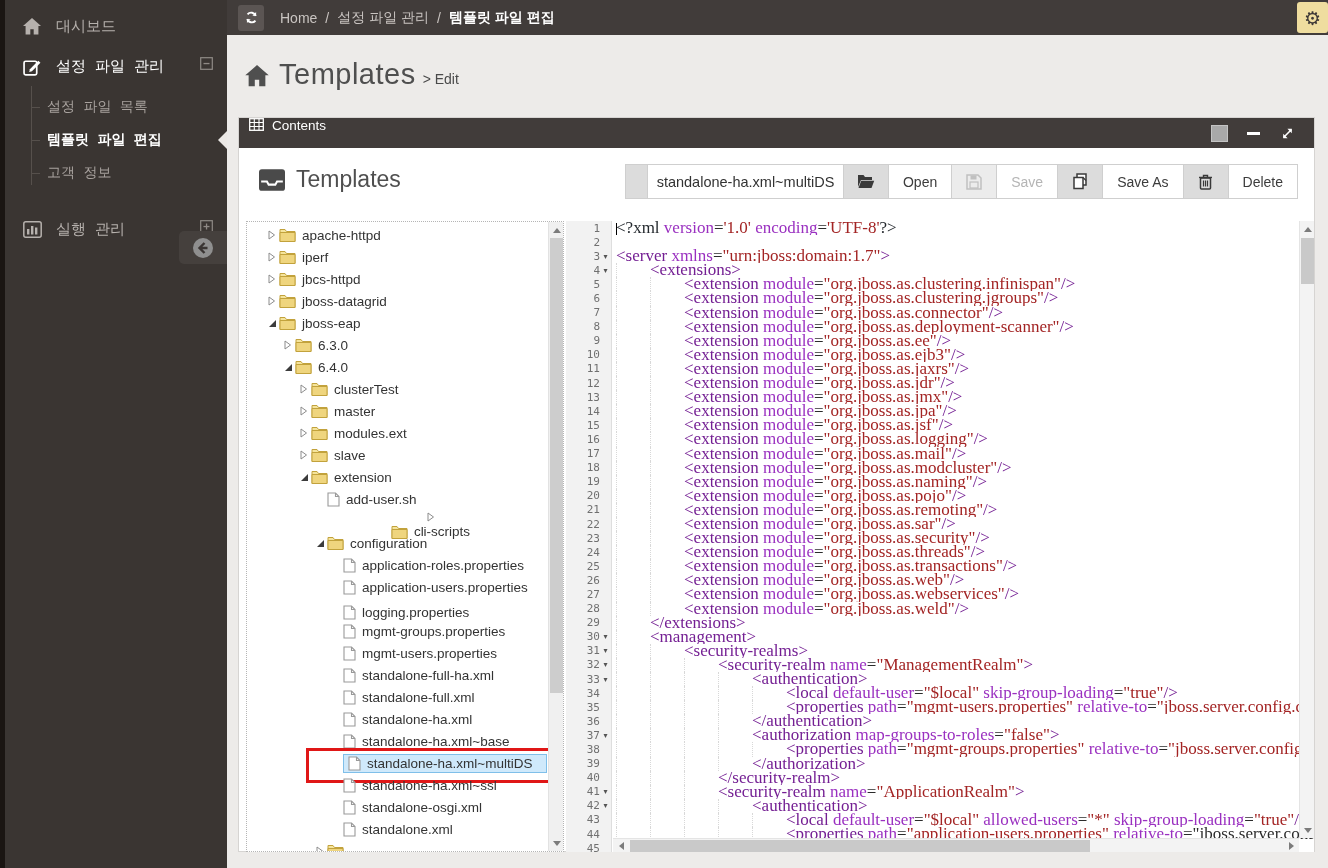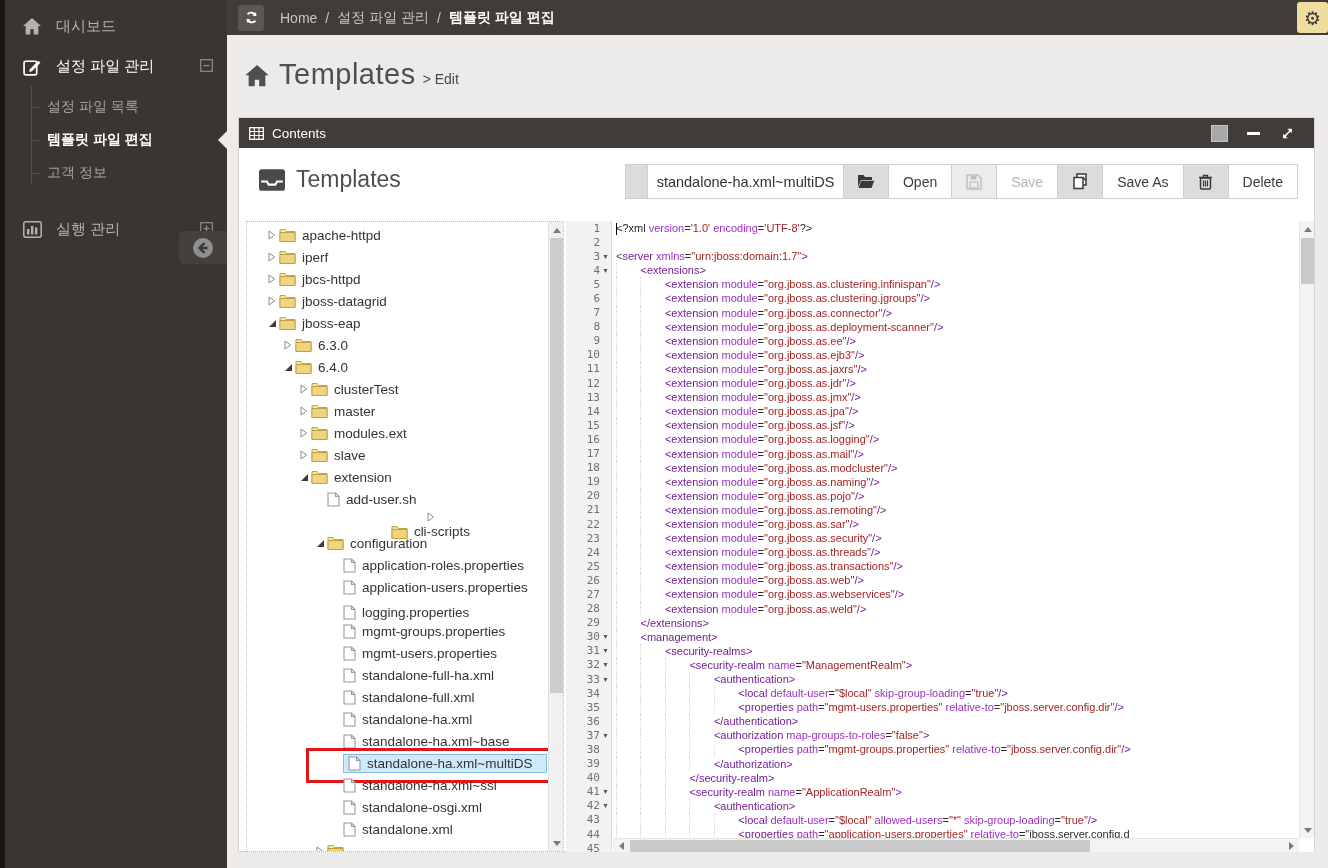--- a/index.html
+++ b/index.html
@@ -1,20 +1,20 @@
 <!DOCTYPE html>
 <html><head>
 <meta charset="utf-8">
 <style>
   * { margin:0; padding:0; box-sizing:border-box; }
   html,body { width:1328px; height:868px; overflow:hidden; }
   body { font-family:"Liberation Sans", sans-serif; background:#edebe9; position:relative; }
 
   
-  .sidebar { position:absolute; left:0; top:0; width:227px; height:868px; background:#3a3532; }
+  .sidebar { position:absolute; left:0; top:0; width:227px; height:868px; background:#3a3532;font-family:Liberation Mono, monospace; }
   .sidebar-edge { position:absolute; left:0; top:0; width:5px; height:868px; background:#1a1512; }
   .side-item { display:flex; align-items:center; gap:14px; padding:0 14px 0 22px; height:40px;
                color:#b6b1ad; font-size:15px; cursor:pointer; position:relative; }
   .side-item.active { color:#fff; }
   .side-item .spacer { flex:1; }
   .side-icon { width:20px; height:20px; flex:0 0 20px; display:flex; align-items:center; justify-content:center; }
   .submenu { position:relative; padding:4px 0 10px 0; }
   .submenu .guide { position:absolute; left:31px; top:0; bottom:14px; width:1px; background:#56504c; }
   .sub-item { position:relative; display:flex; align-items:center; height:33px; padding-left:47px;
               color:#a8a29e; font-size:14px; cursor:pointer; }
@@ -40,21 +40,21 @@
 
   
   .page-heading { position:absolute; left:245px; top:58px; display:flex; align-items:baseline; color:#4f4f4f; }
   .page-heading .hicon { position:relative; top:3px; margin-right:10px; }
   .page-heading .title { font-size:29px; font-weight:400; letter-spacing:.5px; }
   .page-heading .sub { font-size:14px; margin-left:7px; color:#4a4a4a; }
 
   
   .panel { position:absolute; left:238px; top:117px; width:1077px; height:735px; background:#fff;
            border:1px solid #d6d4d2; }
-  .panel-header { height:30px; background:#413c3a; color:#fff; display:flex; align-items:center;
+  .panel-header { height:30px; background:#413c3a; color:#fff; display:flex; 
                   font-size:13.5px; padding:0 10px; }
   .panel-header .ph-title { margin-left:8px; }
   .panel-header .spacer { flex:1; }
   .panel-header .ph-ctl { width:34px; height:100%; display:flex; align-items:center; justify-content:center; cursor:pointer; }
   .ph-square { width:17px; height:17px; background:#a9a9a9; border:1px solid #c4c4c4; }
   .ph-minus { width:13px; height:3px; background:#fff; }
 
   
   .ws-title { position:absolute; left:20px; top:48px; display:flex; align-items:center; gap:11px;
               color:#4f4f4f; font-size:23px; font-weight:400; }
@@ -93,21 +93,21 @@
 
   
   .editor { position:absolute; left:327px; top:103px; width:748px; height:631px; background:#fff; overflow:hidden; }
   .ed-row { display:flex; height:14.1px; }
   .ed-gutter { width:46px; flex:0 0 46px; background:#f2f2f2; border-right:1px solid #dedede;
                font-family:"DejaVu Sans Mono", monospace; font-size:11px; color:#707070;
                display:flex; justify-content:flex-end; align-items:center; }
   .ed-gutter .num { text-align:right; }
   .ed-gutter .fold { width:11px; font-size:8px; color:#555; text-align:center;
                      font-family:"DejaVu Sans", sans-serif; }
-  .ed-code { flex:1; font-family:Liberation Sans, sans-serif; font-size:11px; line-height:14.1px;
+  .ed-code { flex:1; font-family:Liberation Serif, serif; font-size:17px; line-height:14.1px;
              white-space:pre; padding-left:4px; overflow:hidden; color:#2b2b2b; }
   .ed-code .tag  { color:#741f93; }
   .ed-code .attr { color:#9a30c0; }
   .ed-code .str  { color:#a32424; }
   .ed-code .meta { color:#24292e; }
   .ed-code .ind  { display:inline-block; width:4ch; border-left:1px dotted #d8d8d8; height:14.1px; vertical-align:top; }
   .cursor { display:inline-block; width:1px; height:12px; background:#000; margin-right:-1px; vertical-align:middle; }
   .ed-vscroll { position:absolute; right:0; top:0; width:15px; height:617px; background:#f3f3f3; border-left:1px solid #e4e4e4; }
   .ed-vscroll .thumb { position:absolute; left:1px; width:13px; background:#c9c9c9; }
   .ed-hscroll { position:absolute; left:47px; right:15px; bottom:0; height:14px; background:#f3f3f3; border-top:1px solid #e4e4e4; }

